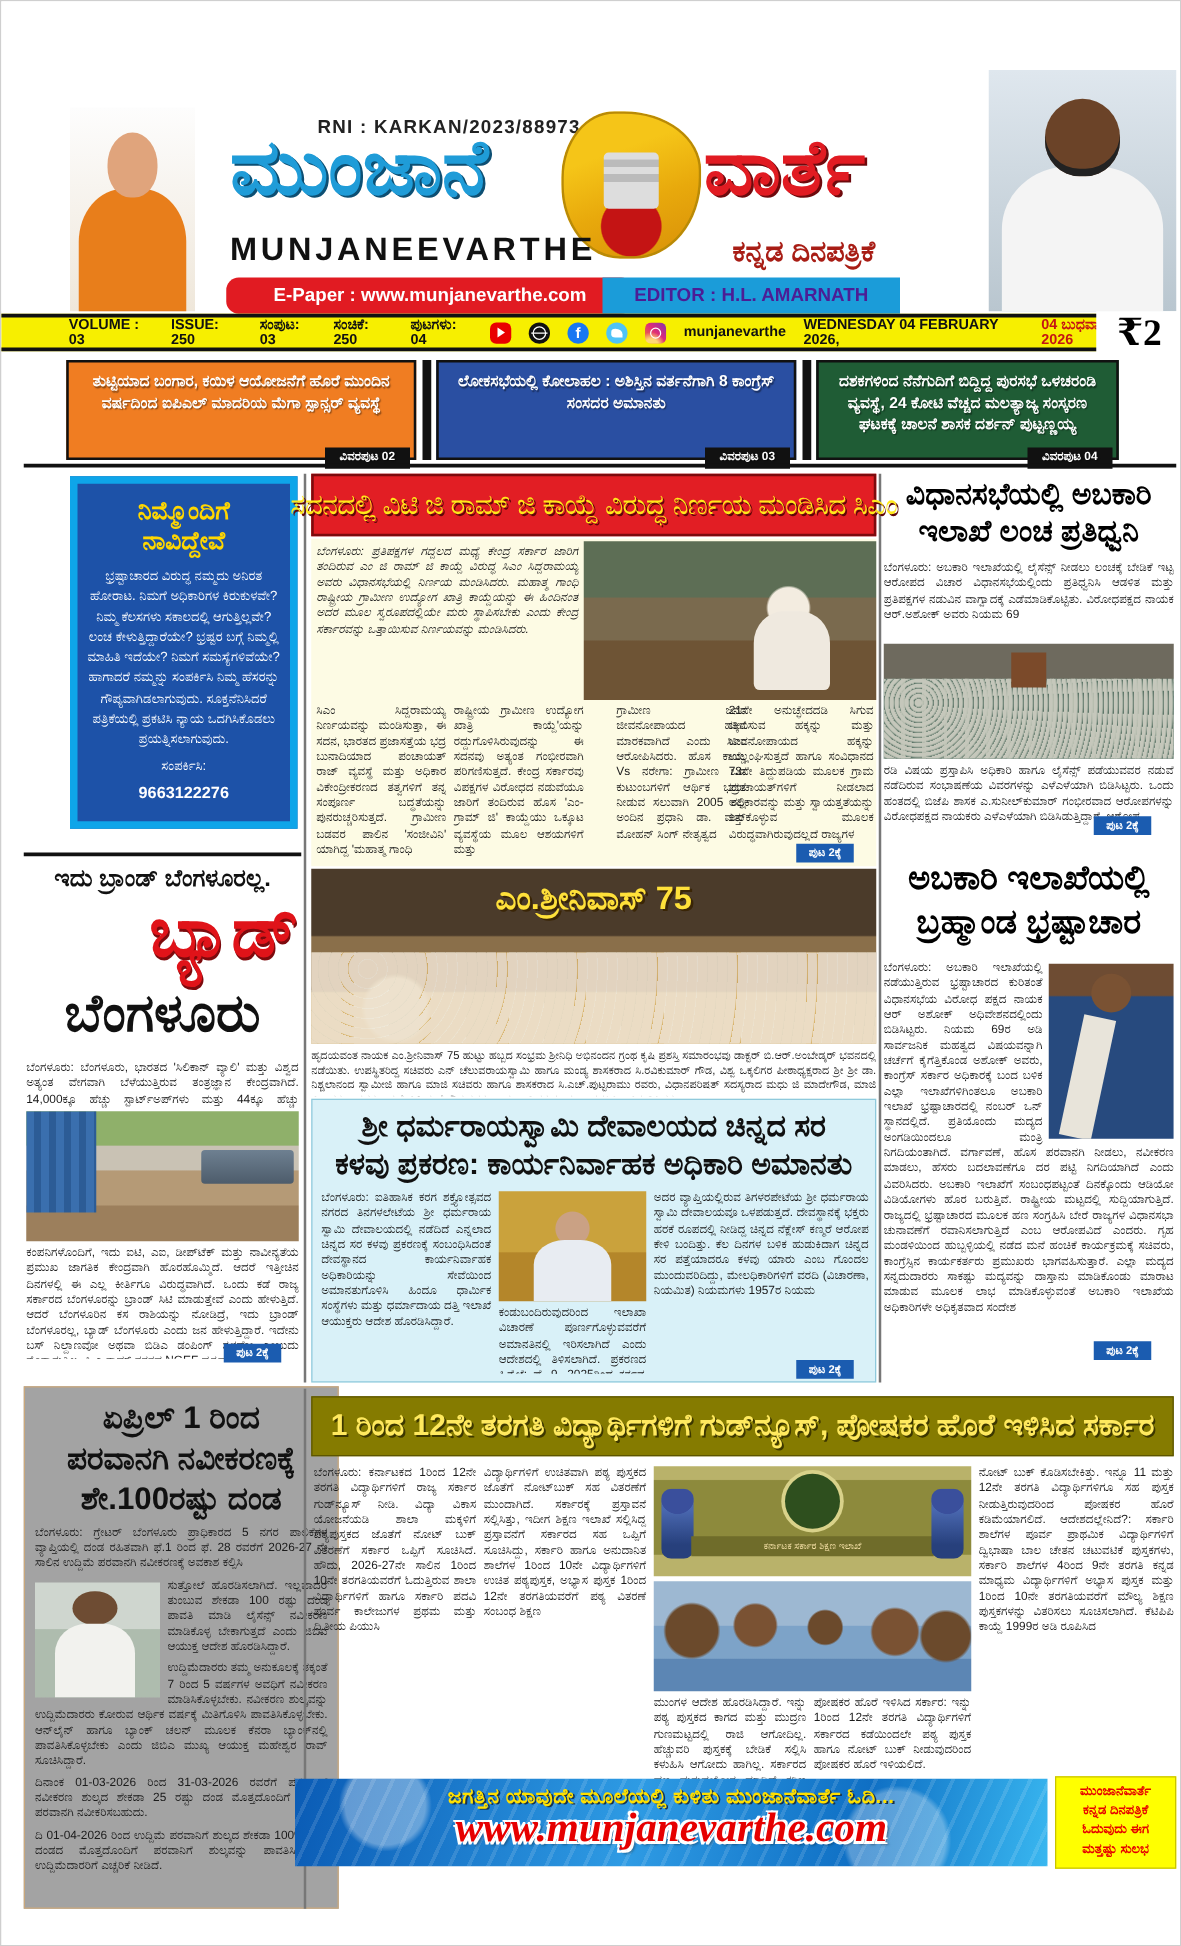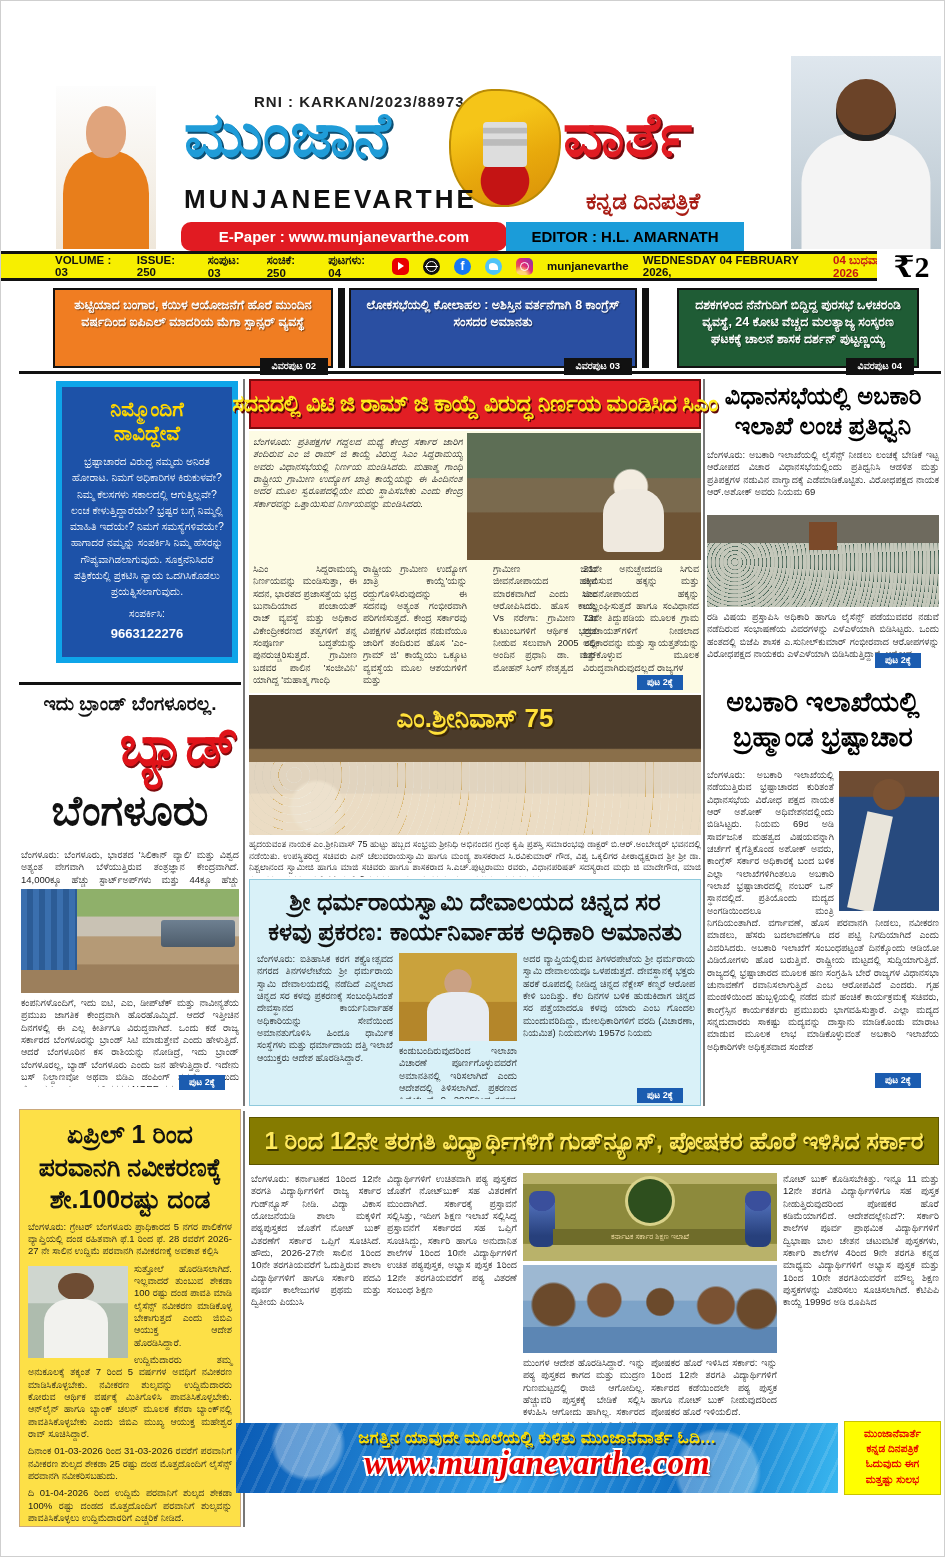--- a/index.html
+++ b/index.html
@@ -22,21 +22,21 @@
   #logo-map { left:448px; top:88px; width:112px; height:118px; background:
       radial-gradient(circle at 50% 78%, #c41414 0 22%, transparent 23%),
       linear-gradient(160deg, #f5c518 30%, #e8a90c 60%, #d88f08 100%);
       border-radius:38% 55% 48% 42%/45% 40% 55% 50%; box-shadow:inset 0 0 0 2px #b98a06; }
   #logo-map::before { content:""; position:absolute; left:30%; top:28%; width:40%; height:38%;
       background:linear-gradient(#ddd 0 12%,#bbb 13% 25%,#ddd 26% 38%,#bbb 39% 52%,#ddd 53% 100%); border-radius:4px; }
   #logo-en { left:183px; top:183px; font-size:26px; font-weight:bold; letter-spacing:3px; color:#111; }
   #tagline { left:585px; top:187px; font-size:23px; font-weight:bold; color:#a81d15; }
   #epaper-bar { left:180px; top:221px; width:326px; height:29px; background:#e11b22; color:#fff;
       font-size:15px; font-weight:bold; display:flex; align-items:center; justify-content:center;border-radius:10px; }
-  #editor-bar { left:505px; top:221px; width:238px; height:29px; background:#1b9cd9; color:#000000;
+  #editor-bar { left:481px; top:221px; width:238px; height:29px; background:#1b9cd9; color:#4c1d95;
       font-size:15px; font-weight:bold; display:flex; align-items:center; justify-content:center; }
 
   .photo-ph { position:absolute; overflow:hidden; }
   .pperson::before { content:""; position:absolute; left:50%; top:12%; width:40%; height:32%;
       transform:translateX(-50%); border-radius:50% 50% 46% 46%; background:var(--skin,#8d5a3b); z-index:2;}
   .pperson::after { content:""; position:absolute; left:50%; top:40%; width:86%; height:62%;
       transform:translateX(-50%); border-radius:42% 42% 0 0; background:var(--shirt,#fff); z-index:1;}
   #swami-photo { left:55px; top:85px; width:100px; height:163px; background:linear-gradient(#fdfdfd,#efe7da); --skin:#e0a47c; --shirt:#e87e1b; }
   #editor-photo { left:790px; top:55px; width:150px; height:193px; background:linear-gradient(#dfe7ee,#b9c6cf); --skin:#6b4328; --shirt:#f4f4f4; }
   #editor-photo::before { box-shadow:inset 0 -6px 0 0 #222; }
@@ -56,21 +56,21 @@
   #ic-ig { background:radial-gradient(circle at 30% 110%, #ffd776 0 25%, transparent 50%), linear-gradient(45deg,#f58529,#dd2a7b 55%,#8134af); border-radius:5px; }
   #ic-ig::before { content:""; position:absolute; inset:4px; border:1.5px solid #fff; border-radius:50%; }
   #price-block { left:876px; top:248px; width:69px; height:34px; background:#fff; display:flex; align-items:center; justify-content:center; z-index:5; }
   #price-block span { font-family:"Liberation Serif","DejaVu Serif",serif; font-weight:bold; font-size:30px; color:#000; }
 
   
   .brief { position:absolute; top:287px; height:80px; border:2px solid #111; padding:7px 10px 14px; color:#fff;
       font-size:12.5px; font-weight:bold; text-align:center; line-height:1.35; text-shadow:1px 1px 1px rgba(0,0,0,.45); }
   #brief-1 { left:52px; width:280px; background:#f07d22; }
   #brief-2 { left:348px; width:288px; background:#2a4fa2; }
-  #brief-3 { left:676px; width:242px; background:#1f5c35; }
+  #brief-3 { left:652px; width:242px; background:#1f5c35; }
   .brief .btag { position:absolute; right:3px; bottom:-9px; background:#111; color:#fff; font-size:9.5px; padding:2px 12px; }
   .bsep { position:absolute; top:287px; width:7px; height:80px; background:#111; }
 
   
   #withyou { left:55px; top:380px; width:182px; height:282px; background:#1d52a8; border:6px solid #0ea5e9; text-align:center; padding:10px 8px; }
   #withyou .t { color:#ffd700; font-size:20px; font-weight:bold; line-height:1.2; }
   #withyou .b { color:#fff; font-size:10.5px; line-height:1.55; margin-top:8px; }
   #withyou .ph { color:#fff; font-size:13px; font-weight:bold; margin-top:4px; }
   #lrule { left:18px; top:681px; width:222px; }
   #bad-kicker { left:20px; top:692px; width:218px; text-align:center; font-size:19px; font-weight:bold; color:#111; }
@@ -78,21 +78,21 @@
   #bad-black { left:20px; top:786px; width:218px; text-align:center; font-size:42px; font-weight:bold; color:#111; }
   #bad-intro { left:20px; top:848px; width:218px; height:38px; }
   #garbage-photo { left:20px; top:888px; width:218px; height:104px; background:
       linear-gradient(180deg,#8fb06a 0 26%, #c9c2b4 27% 45%, #b59a76 46% 72%, #9c7f5c 73% 100%); }
   #garbage-photo::before { content:""; position:absolute; left:0; top:0; width:56px; height:78%; background:repeating-linear-gradient(90deg,#3a6fae 0 6px,#2c5c96 6px 12px); }
   #garbage-photo::after { content:""; position:absolute; right:4px; top:30%; width:34%; height:26%; background:linear-gradient(#6e8091,#4d5c6b); border-radius:3px; }
   #bad-body { left:20px; top:996px; width:218px; height:90px; }
   
   #main-head { left:248px; top:378px; width:452px; height:50px; background:#e21e24; border:2px solid #7d0a0d;
       display:flex; align-items:center; justify-content:center; }
-  #main-head span { color:#ffe81a; font-size:22.5px; font-weight:bold; white-space:nowrap; letter-spacing:-.5px; text-shadow:1.5px 1.5px 0 #5e0608; }
+  #main-head span { color:#ffe81a; font-size:22.5px; font-weight:normal; white-space:nowrap; letter-spacing:-.5px; text-shadow:1.5px 1.5px 0 #5e0608; }
   #main-art { left:248px; top:430px; width:452px; height:262px; background:#fdfbe4; }
   #mcol1 { left:252px; top:435px; width:210px; height:122px;font-style:italic; }
   #cm-photo { left:466px; top:432px; width:234px; height:127px; background:
       radial-gradient(circle at 70% 42%, #f3ece0 0 9%, transparent 10%),
       linear-gradient(180deg,#5d6e55 0 35%, #7a6a4e 36% 62%, #6e5435 63% 100%); }
   #cm-photo::after { content:""; position:absolute; left:58%; top:44%; width:26%; height:50%; background:#efe9df; border-radius:40% 40% 8% 8%; }
   .mbcol { top:562px; height:126px; position:absolute; }
   #mcol2 { left:252px; width:104px; }
   #mcol3 { left:362px; width:104px; }
   #mcol4 { left:472px; width:104px;margin-left:20px; }
@@ -133,21 +133,21 @@
   #rt-tag { left:874px; top:652px; }
   #rb-head { left:706px; top:684px; width:232px; height:78px; font-size:27px; font-weight:bold; text-align:center; line-height:1.3; color:#000; }
   #rb-body { left:706px; top:768px; width:232px; height:316px; }
   #ashok-photo { float:right; width:100px; height:140px; margin:2px 0 3px 5px; position:relative; overflow:hidden;
       background:linear-gradient(180deg,#6e4c33 0 18%, #274a7e 19% 100%); }
   #ashok-photo::before { content:""; position:absolute; left:34%; top:6%; width:32%; height:22%; border-radius:50%; background:#7a5233; }
   #ashok-photo::after { content:""; position:absolute; left:18%; top:30%; width:26%; height:70%; background:#e8e4da; transform:rotate(12deg); }
   #rb-tag { left:874px; top:1072px; }
 
   
-  #license { left:18px; top:1108px; width:222px; height:418px; background:#fde047; border:1px solid #caa87c; padding:8px 8px; }
+  #license { left:18px; top:1108px; width:252px; height:418px; background:#a3a3a3; border:1px solid #caa87c; padding:8px 8px; }
   #license .h { text-align:center; font-size:25px; font-weight:bold; line-height:1.3; color:#111; }
   #license .p { font-size:9.5px; line-height:1.3; text-align:justify; margin-top:5px; color:#1b1b1b; }
   #license-photo { float:left; width:100px; height:92px; margin:3px 6px 2px 0; position:relative; overflow:hidden;
       background:linear-gradient(180deg,#cfd6cf 0 40%, #aebcae 41% 100%); }
   #license-photo::before { content:""; position:absolute; left:30%; top:8%; width:36%; height:30%; border-radius:50%; background:#6e4c33; }
   #license-photo::after { content:""; position:absolute; left:16%; top:36%; width:64%; height:64%; border-radius:40% 40% 0 0; background:#f2f2ee; }
 
   
   #school-head { left:248px; top:1116px; width:690px; height:48px; background:#857b00; border:1px solid #5c5500;
       display:flex; align-items:center; justify-content:center; }

